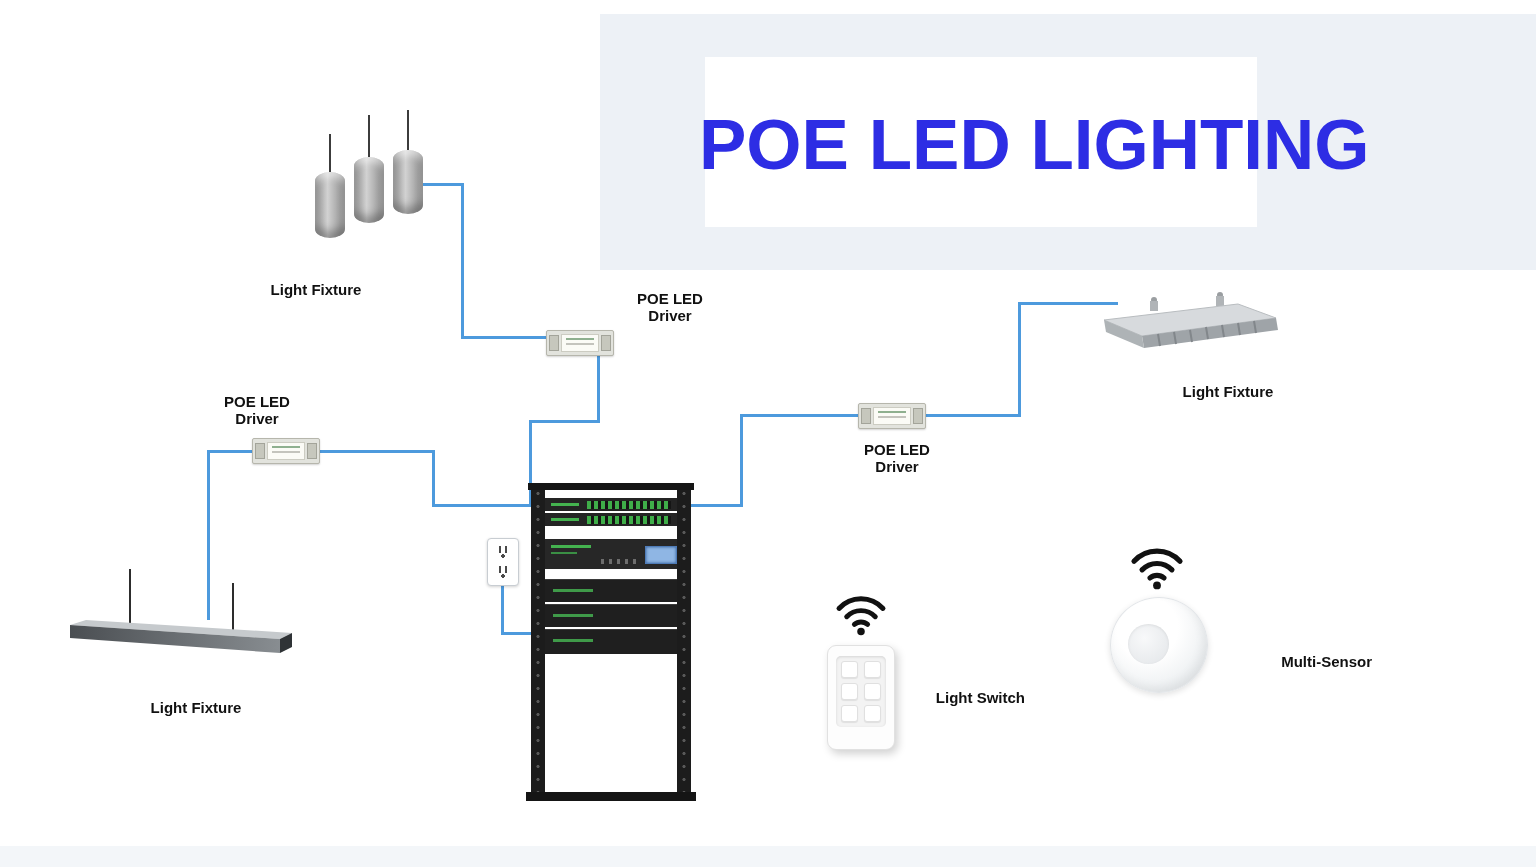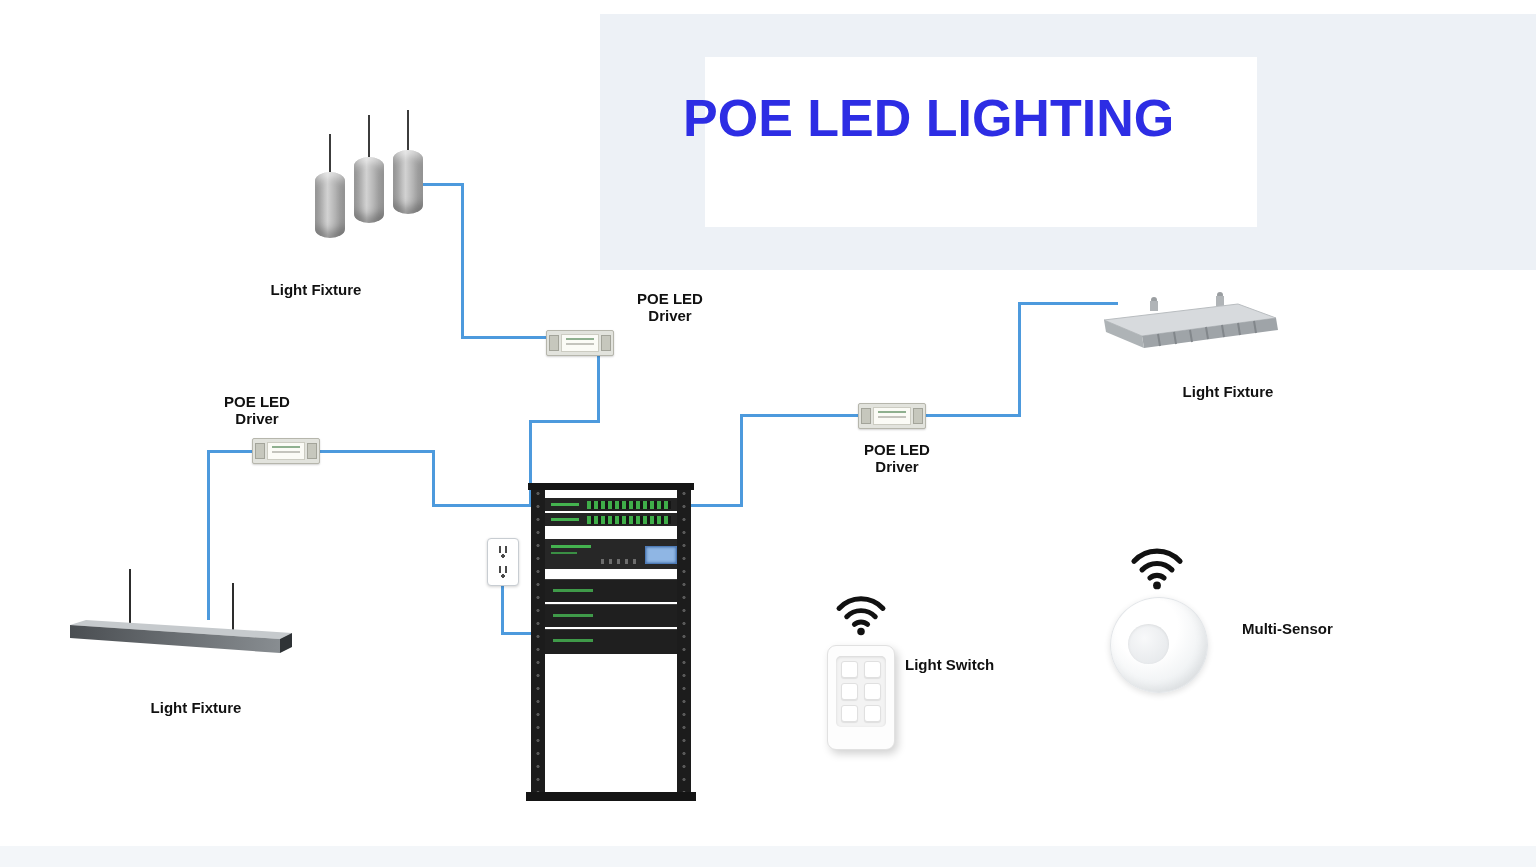--- a/index.html
+++ b/index.html
@@ -10,29 +10,29 @@
     --label-text:#111111;
   }
   html,body{margin:0;padding:0;background:#fff;}
   .canvas{
     position:relative;width:1536px;height:867px;background:#ffffff;
     font-family:"Liberation Sans",sans-serif;overflow:hidden;
   }
   .banner{position:absolute;left:600px;top:14px;width:936px;height:256px;background:var(--banner-bg);}
   .title-box{position:absolute;left:705px;top:57px;width:552px;height:170px;background:#ffffff;}
   .bottom-strip{position:absolute;left:0;top:846px;width:1536px;height:21px;background:#f3f6f9;}
-  .title-main{position:absolute;left:683px;top:88px;margin:0;font-size:52px;font-weight:bold;
+  .title-main{position:absolute;left:683px;top:88px;margin:16px;font-size:71px;font-weight:bold;
     color:var(--title-primary);letter-spacing:0px;white-space:nowrap;}
   .title-sub{position:absolute;left:930px;top:153px;margin:0;font-size:44px;font-weight:bold;
     color:var(--title-secondary);letter-spacing:2px;white-space:nowrap;}
 
   .line{position:absolute;background:var(--connection-line);}
 
   .lbl{position:absolute;font-size:15px;font-weight:bold;color:var(--label-text);text-align:center;line-height:17px;}
-  .lbl.left-align{text-align:left;}
+  .lbl.left-align{text-align:right;margin-top:33px;}
 
   
   .pendant-group{position:absolute;left:300px;top:105px;width:140px;height:140px;}
   .stem{position:absolute;width:2px;background:#3c3c3c;}
   .cyl{position:absolute;border-radius:50%/9px;
     background:linear-gradient(to right,#8f8f8f,#d2d2d2 42%,#8b8b8b);
     box-shadow:inset 0 -7px 9px rgba(0,0,0,.28), inset 0 5px 7px rgba(255,255,255,.55);}
 
   
   .driver{position:absolute;width:66px;height:24px;background:#e2e3dd;border:1px solid #b6b6ac;

